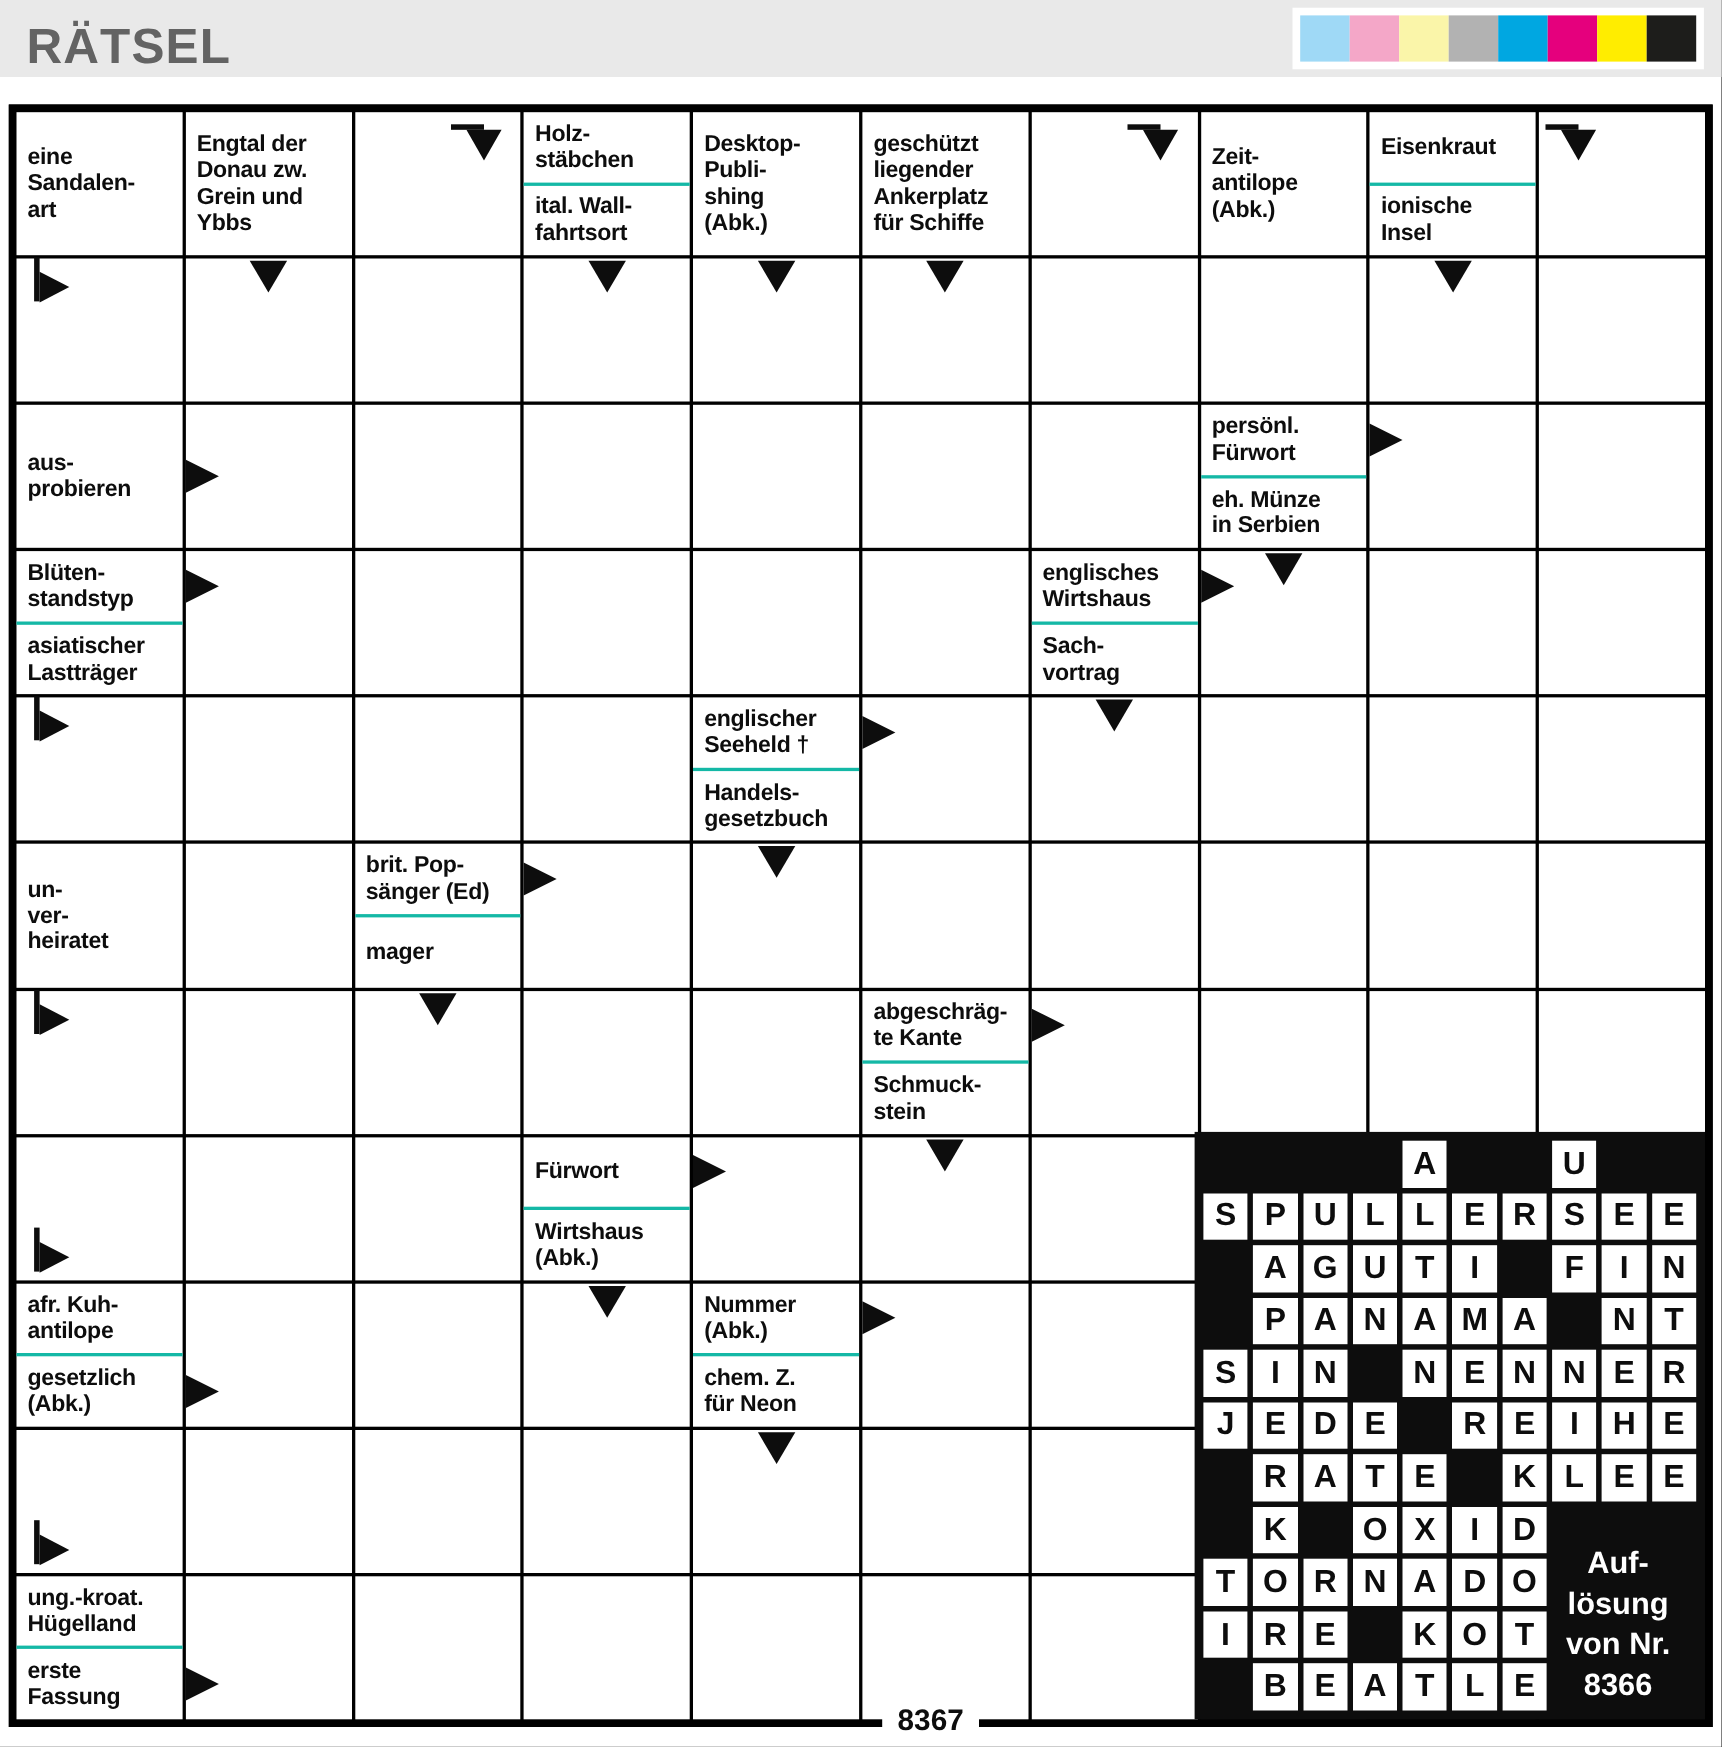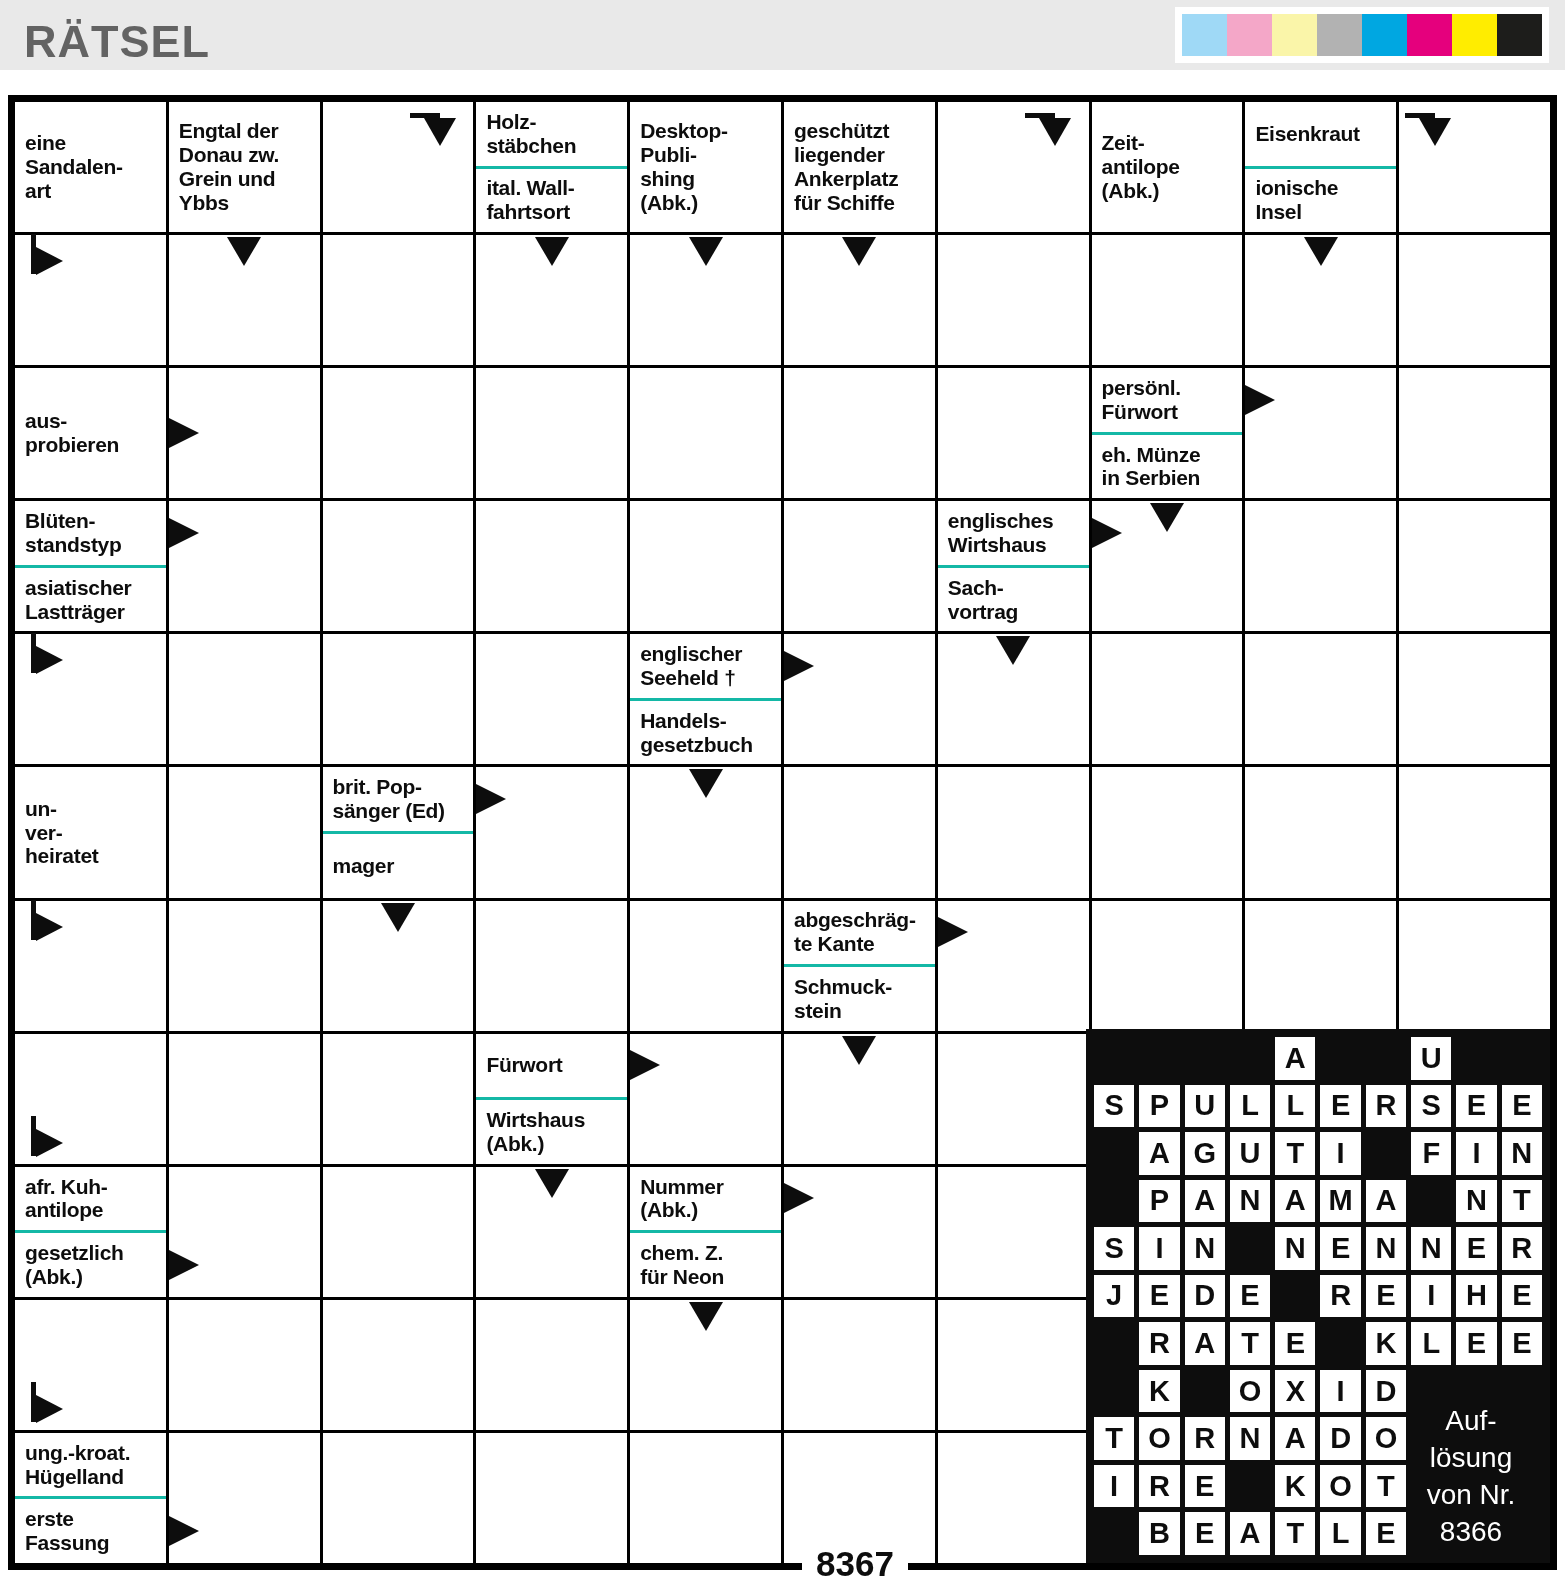--- a/index.html
+++ b/index.html
@@ -39,26 +39,26 @@
   .bend-down::after{content:"";position:absolute;left:14px;top:5px;width:0;height:0;
     border-left:16px solid transparent;border-right:16px solid transparent;border-top:28px solid #0d0d0d;}
   .bend-down.cr{left:58%;}
   .bend-down.l{left:6px;}
   
   .solution{position:absolute;left:1086px;top:1029px;width:464px;height:534px;background:#0d0d0d;z-index:5;}
   .sol-grid{position:absolute;left:8px;top:8px;right:8px;bottom:8px;display:grid;
     grid-template-columns:repeat(10,1fr);grid-template-rows:repeat(11,1fr);gap:5px;}
   .sol-cell{background:#fff;display:flex;align-items:center;justify-content:center;
     font-weight:bold;font-size:29px;color:#0d0d0d;}
-  .sol-caption{position:absolute;right:8px;bottom:12px;width:142px;color:#fff;font-weight:normal;
+  .sol-caption{position:absolute;right:8px;bottom:12px;width:142px;color:#fff;font-weight:bold;
     font-size:28px;line-height:1.32;text-align:center;z-index:2;}
   .sol-caption span{display:block;}
   
   .pnum{position:absolute;left:802px;top:1542px;height:44px;background:#fff;padding:0 14px;
-    display:flex;align-items:center;font-weight:bold;font-size:35px;color:#0d0d0d;z-index:6;text-align:center;}
+    display:flex;align-items:center;font-weight:bold;font-size:27px;color:#0d0d0d;z-index:6;text-align:center;}
 </style>
 </head>
 <body>
 
 <div class="header">
   <div class="title">RÄTSEL</div>
   <div class="colorbars" id="colorbars">
       <div class="bar" style="background: rgb(159, 217, 246);"></div>
       <div class="bar" style="background: rgb(244, 167, 200);"></div>
       <div class="bar" style="background: rgb(250, 245, 169);"></div>

